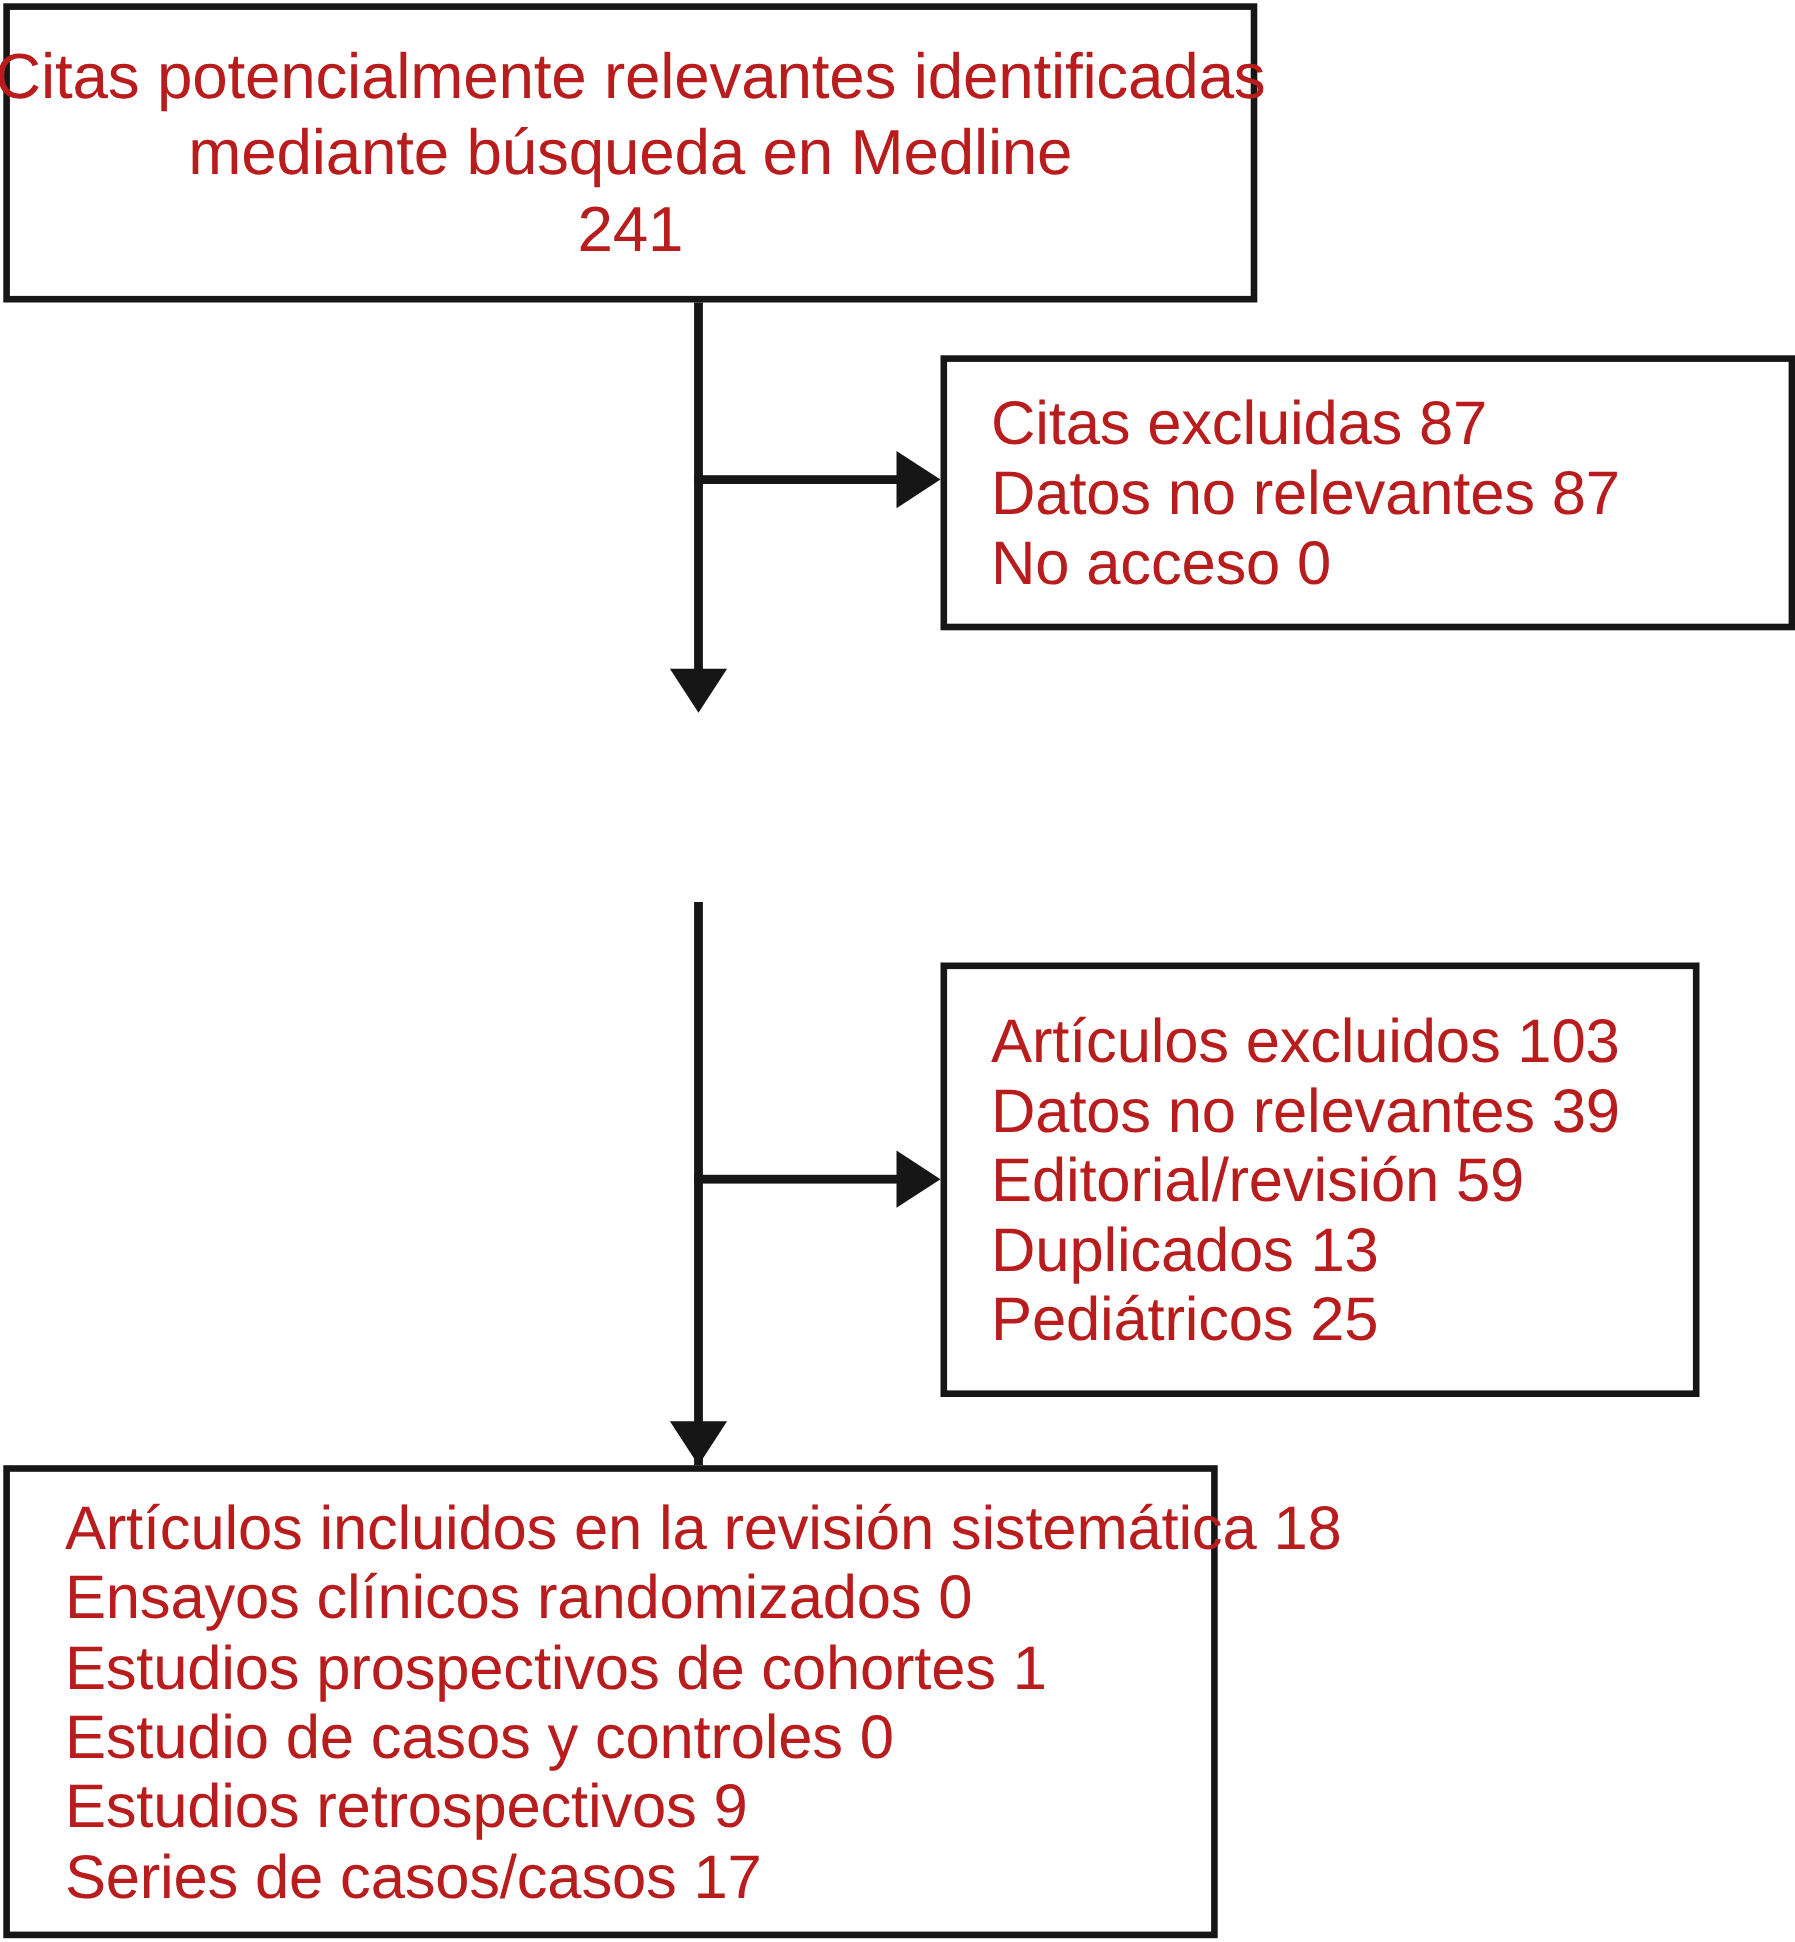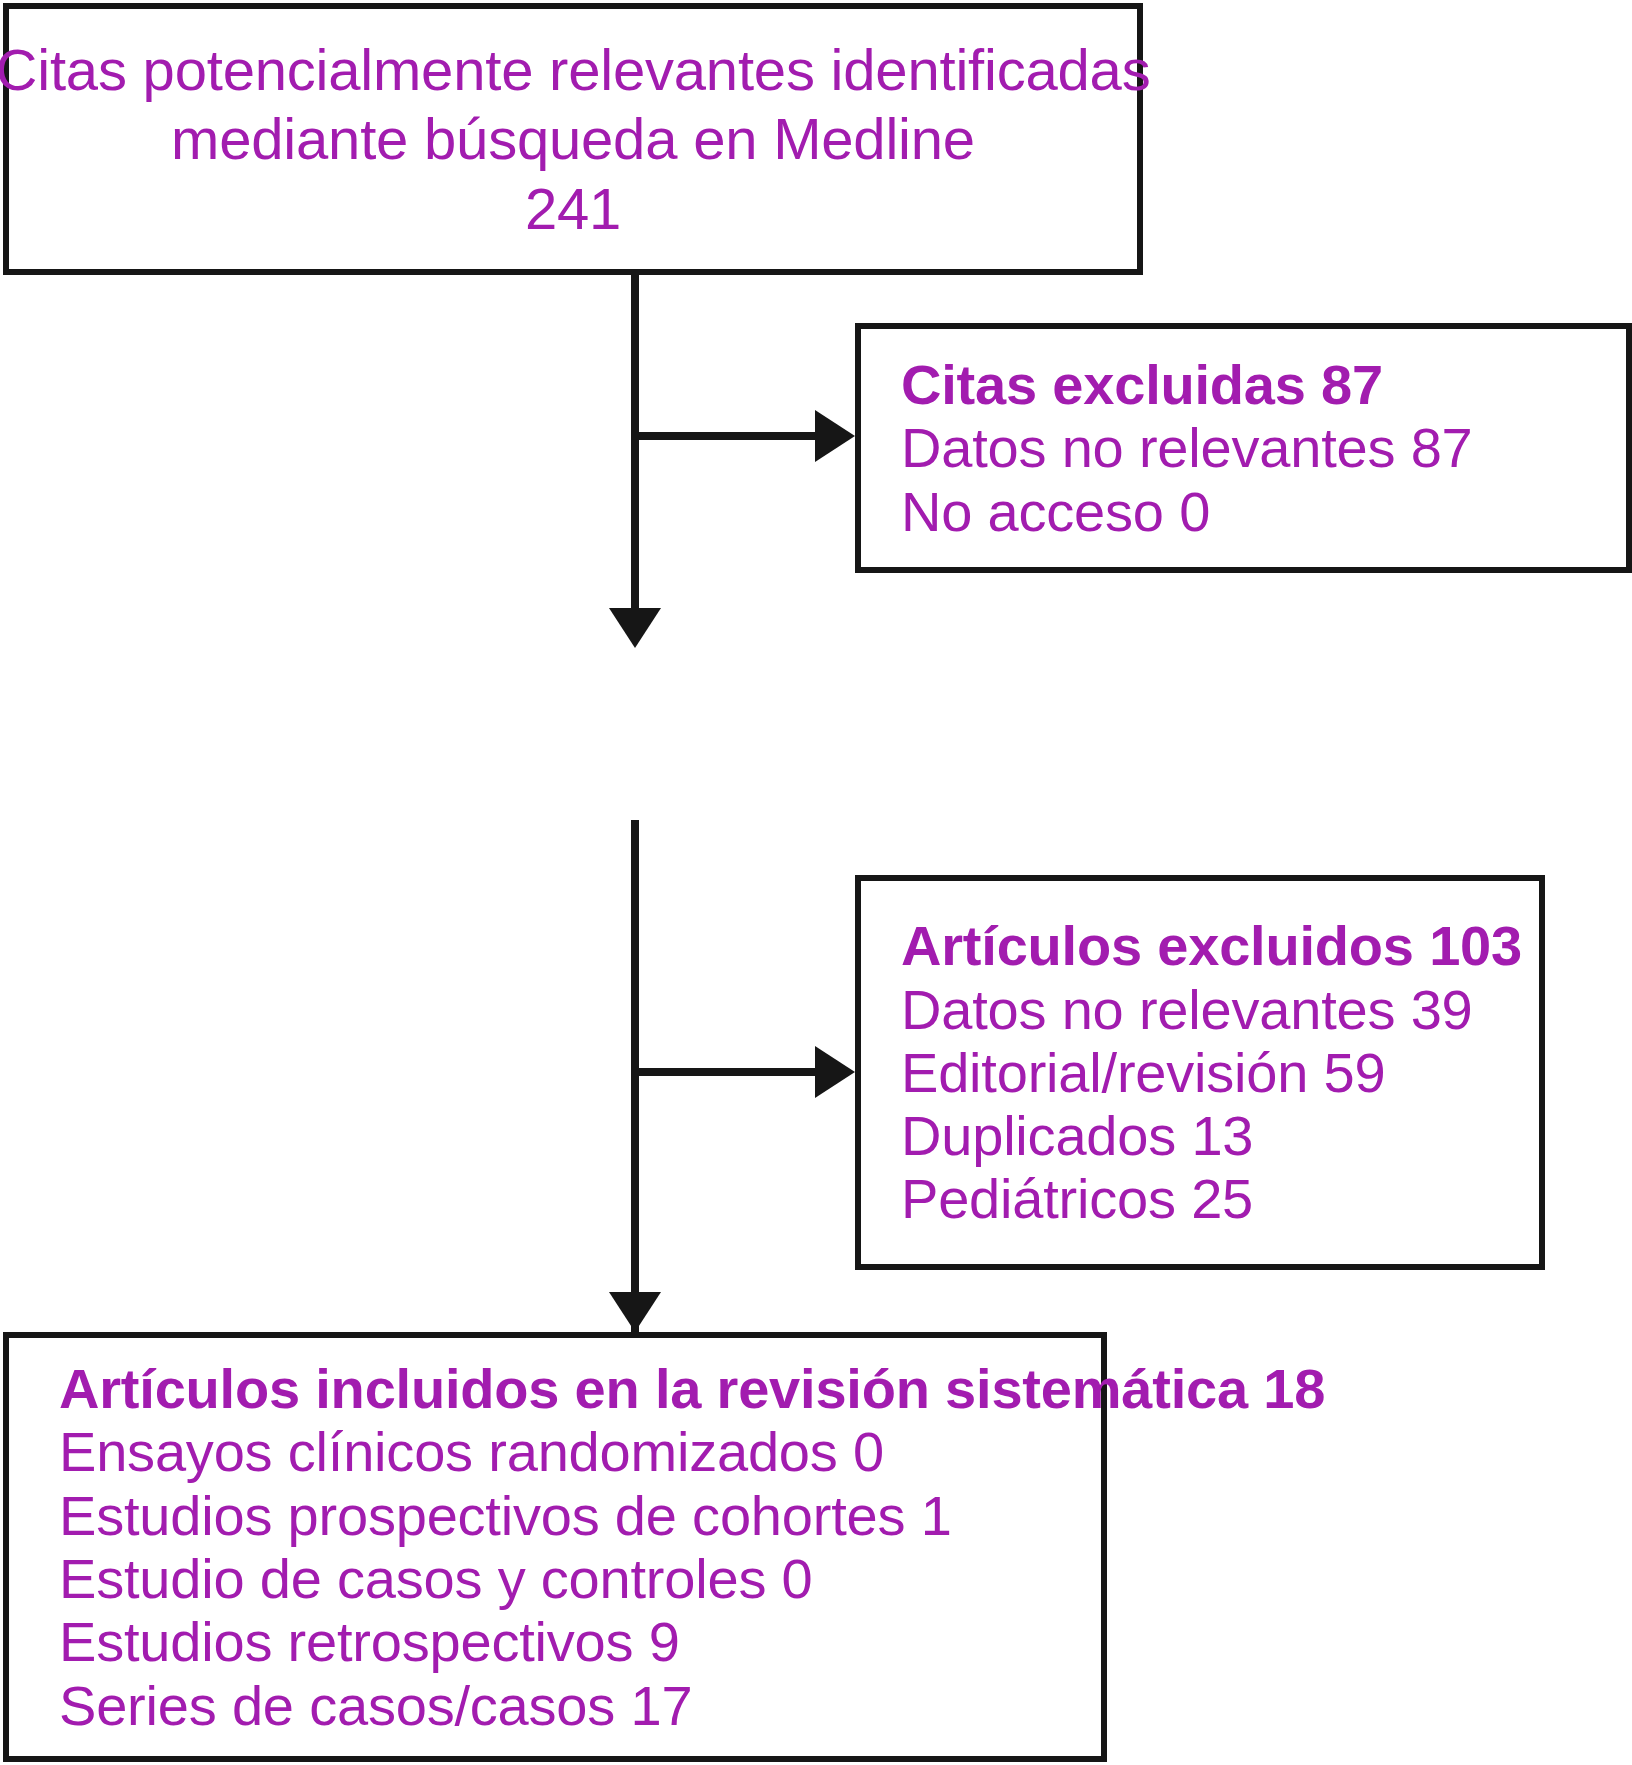--- a/index.html
+++ b/index.html
@@ -6,21 +6,21 @@
     margin: 0;
     padding: 0;
     background: #ffffff;
   }
   #canvas {
     position: relative;
     width: 1632px;
     height: 1765px;
     background: #ffffff;
     font-family: "Liberation Sans", sans-serif;
-    color: #a21caf;
+    color: #b91c1c;
     overflow: hidden;
   }
 
   
   .node {
     position: absolute;
     box-sizing: border-box;
     border: 6px solid #161616;
     background: #ffffff;
     display: flex;
@@ -30,21 +30,21 @@
   .node.center { align-items: center; text-align: center; }
   .node.left   { align-items: flex-start; text-align: left; }
 
   .line {
     display: block;
     font-size: 56px;
     line-height: 1.13;
     white-space: nowrap;
     letter-spacing: -0.2px;
   }
-  .line.bold { font-weight: bold; }
+  .line.bold { font-weight: normal; }
 
   
   #node-identified {
     left: 3px;  top: 3px;    width: 1140px; height: 272px;
     padding: 0 34px;
   }
   #node-identified .line { font-size: 58px; line-height: 1.20; }
 
   #node-citations-excluded {
     left: 855px; top: 323px;  width: 777px;  height: 250px;

